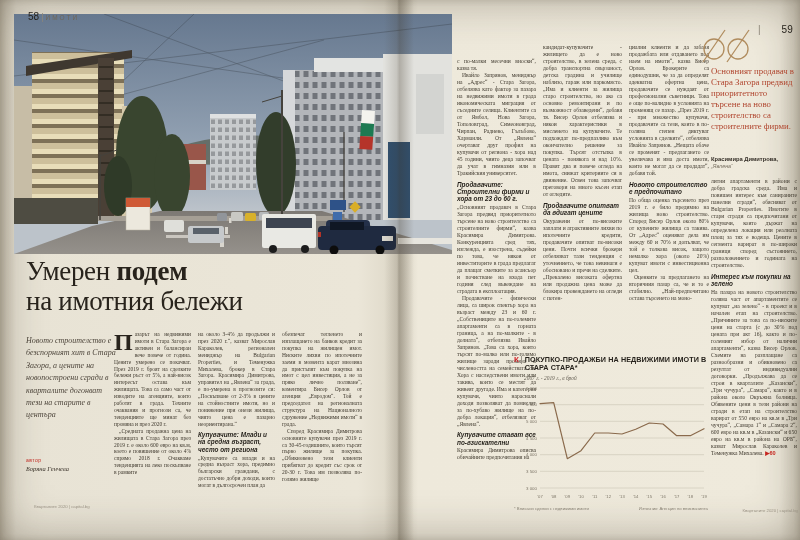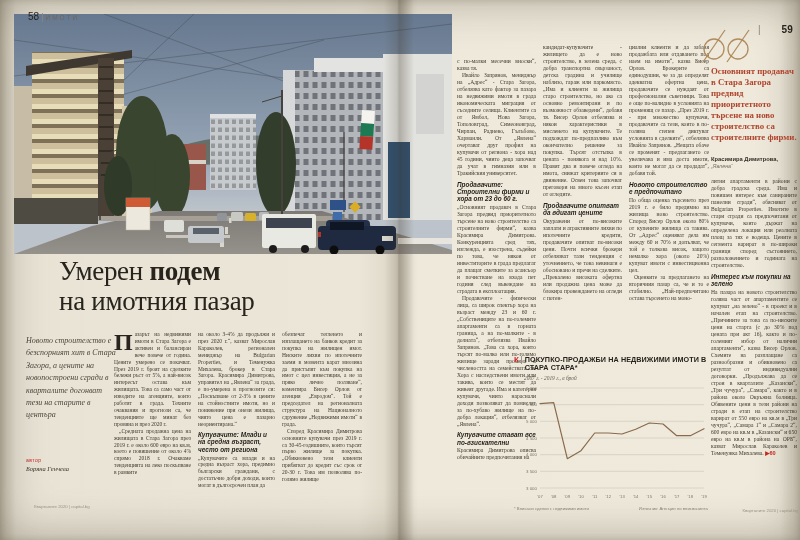--- a/index.html
+++ b/index.html
@@ -13,42 +13,42 @@
           background:linear-gradient(90deg,#d3cdbd 0,#eee9db 5%,#efeadc 95%,#d6d0c0 100%);}
   .gutter{position:absolute;left:384px;top:0;width:30px;height:540px;z-index:6;pointer-events:none;
           background:linear-gradient(90deg,rgba(60,50,35,0) 0,rgba(60,50,35,.16) 42%,rgba(60,50,35,.30) 52%,rgba(60,50,35,0) 100%);}
   .pagehead{position:absolute;top:6px;left:28px;font-family:"Liberation Sans",sans-serif;color:#26221c;z-index:4;}
   .pagehead .num{font-weight:normal;font-size:10px;}
   .pagehead .bar{color:#8d8678;font-size:9px;margin:0 2px;}
   .pagehead .sec{font-size:6.5px;letter-spacing:2px;color:#6e675a;}
   .pgnumr{position:absolute;left:758px;top:24px;font-family:"Liberation Sans",sans-serif;
           font-size:10px;color:#26221c;z-index:4;}
   .pgnumr .bar{color:#8d8678;font-weight:normal;margin-right:1px;}
-  .pgnumr .num{font-weight:bold;padding-left:20px;}
+  .pgnumr .num{font-weight:normal;padding-left:20px;}
   .photo{position:absolute;left:14px;top:14px;width:438px;height:240px;z-index:3;}
   .hl{position:absolute;left:26px;top:256px;width:340px;font-size:27px;line-height:30px;
-      color:#28231c;letter-spacing:-.3px;z-index:2;margin-left:33px;}
+      color:#28231c;letter-spacing:-.3px;z-index:2;}
   .hl .b{font-weight:bold;}
   .standfirst{position:absolute;left:26px;top:335px;width:92px;font-style:italic;font-size:8px;
       line-height:12.4px;color:#4e463c;
       text-decoration-color:rgba(85,74,60,.5);text-underline-offset:2.5px;}
   .author{position:absolute;left:26px;top:457px;font-family:"Liberation Sans",sans-serif;}
   .author .lab{display:block;font-size:5px;color:#c5261f;letter-spacing:.5px;}
   .author .nm{display:block;font-size:6.5px;font-style:italic;color:#3c352c;margin-top:2px;
       font-family:"Liberation Serif",serif;}
   .col{position:absolute;overflow:hidden;z-index:2;}
   .bt{font-size:5.5px;line-height:6.9px;text-align:justify;color:#403a2f;margin:0;}
   .bt.ind{text-indent:5px;}
   .rp .bt{font-size:5.6px;line-height:7px;}
   .sub{font-family:"Liberation Sans",sans-serif;font-weight:bold;font-style:italic;
       font-size:6.4px;line-height:7.3px;color:#221e18;margin:3.5px 0 1.5px;}
   .dropcap{float:left;font-weight:bold;font-size:24px;line-height:20px;padding:1px 2px 0 0;color:#28231c;}
   .cont{color:#c5261f;font-weight:bold;font-family:"Liberation Sans",sans-serif;}
   .quoteicon{position:absolute;left:698px;top:28px;z-index:2;}
-  .pullquote{position:absolute;left:711px;top:66px;width:86px;font-weight:bold;font-size:8.8px;
+  .pullquote{position:absolute;left:711px;top:66px;width:86px;font-weight:normal;font-size:8.8px;
       line-height:11px;color:#b0452e;z-index:2;}
   .pq-attr{position:absolute;left:711px;top:156px;width:86px;z-index:2;font-family:"Liberation Sans",sans-serif;}
   .pq-attr .nm{display:block;font-weight:bold;font-size:5.8px;color:#332d26;}
   .pq-attr .org{display:block;font-style:italic;font-size:5.4px;color:#776f60;margin-top:1px;}
   .chart{position:absolute;left:514px;top:356px;width:194px;z-index:2;}
   .ctitle{display:flex;align-items:flex-start;font-family:"Liberation Sans",sans-serif;}
   .kmark{color:#d2232a;font-weight:bold;font-size:8px;line-height:8px;margin-right:1px;}
   .kbar{width:1px;height:8px;background:#9a948a;margin:0 3px 0 1px;}
   .ct{font-weight:bold;font-size:7.2px;line-height:8.4px;color:#26221c;letter-spacing:.1px;}
   .csub{font-style:italic;font-size:5.4px;color:#5f594e;margin:2px 0 2px 10px;}
@@ -203,21 +203,21 @@
           <circle cx="366" cy="236" r="4.5" fill="#0d0d0d"></circle>
         <rect x="368" y="222" width="11" height="5" fill="#d8d5cb"></rect>
         <rect x="304" y="218" width="3" height="5" fill="#b33327"></rect>
       </g>
       <rect x="384" y="224" width="54" height="6" fill="#e7e5de"></rect>
     </g>
   </svg>
 
   <div class="hl">
     <div><span>Умерен </span><span class="b">подем</span></div>
-    <div>на имотния пазар</div>
+    <div>на имотния бележи</div>
   </div>
 
   <div class="standfirst">Новото строителство е безспорният хит в Стара Загора, а цените на новопостроени сгради в кварталите догонват тези на старите в центъра</div>
 
   <div class="author">
     <span class="lab">автор</span>
     <span class="nm">Боряна Генчева</span>
   </div>
 
   <div class="col" style="left:114px;top:331px;width:77px;height:176px">

